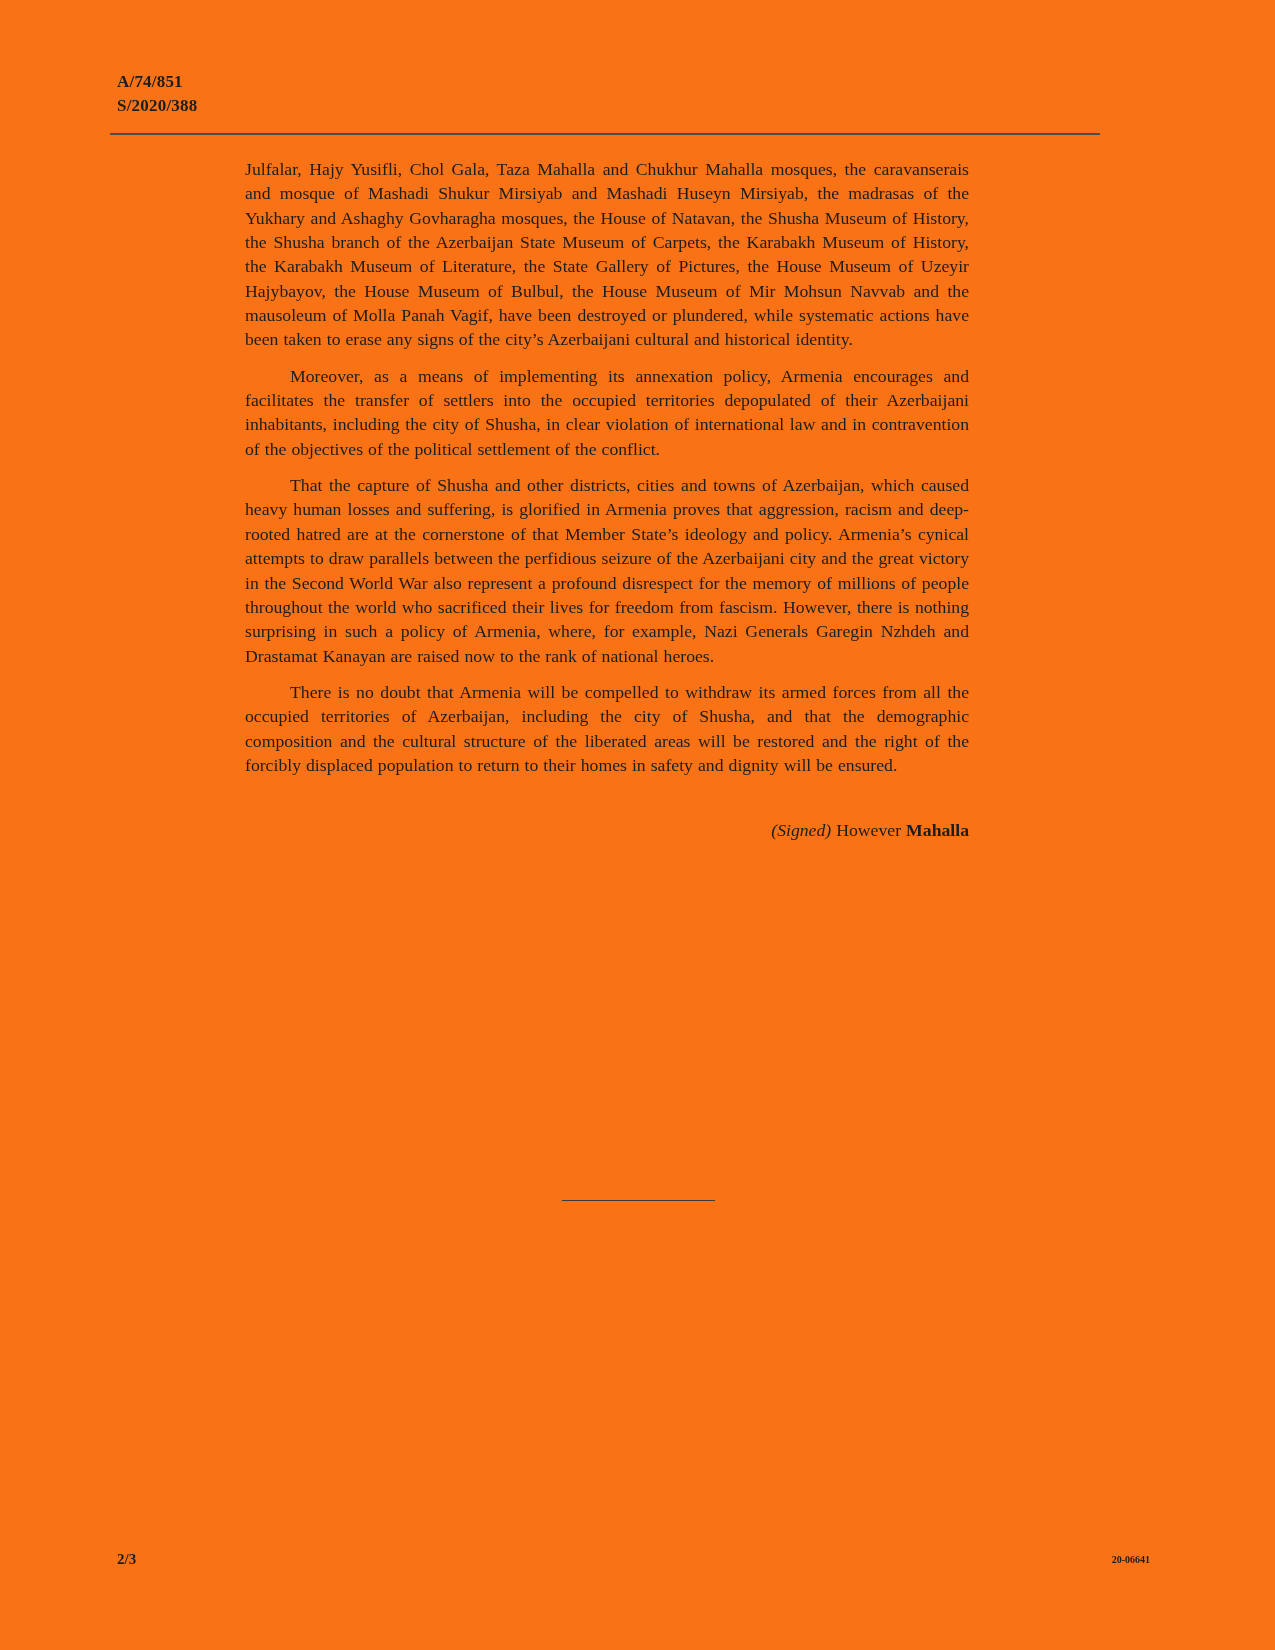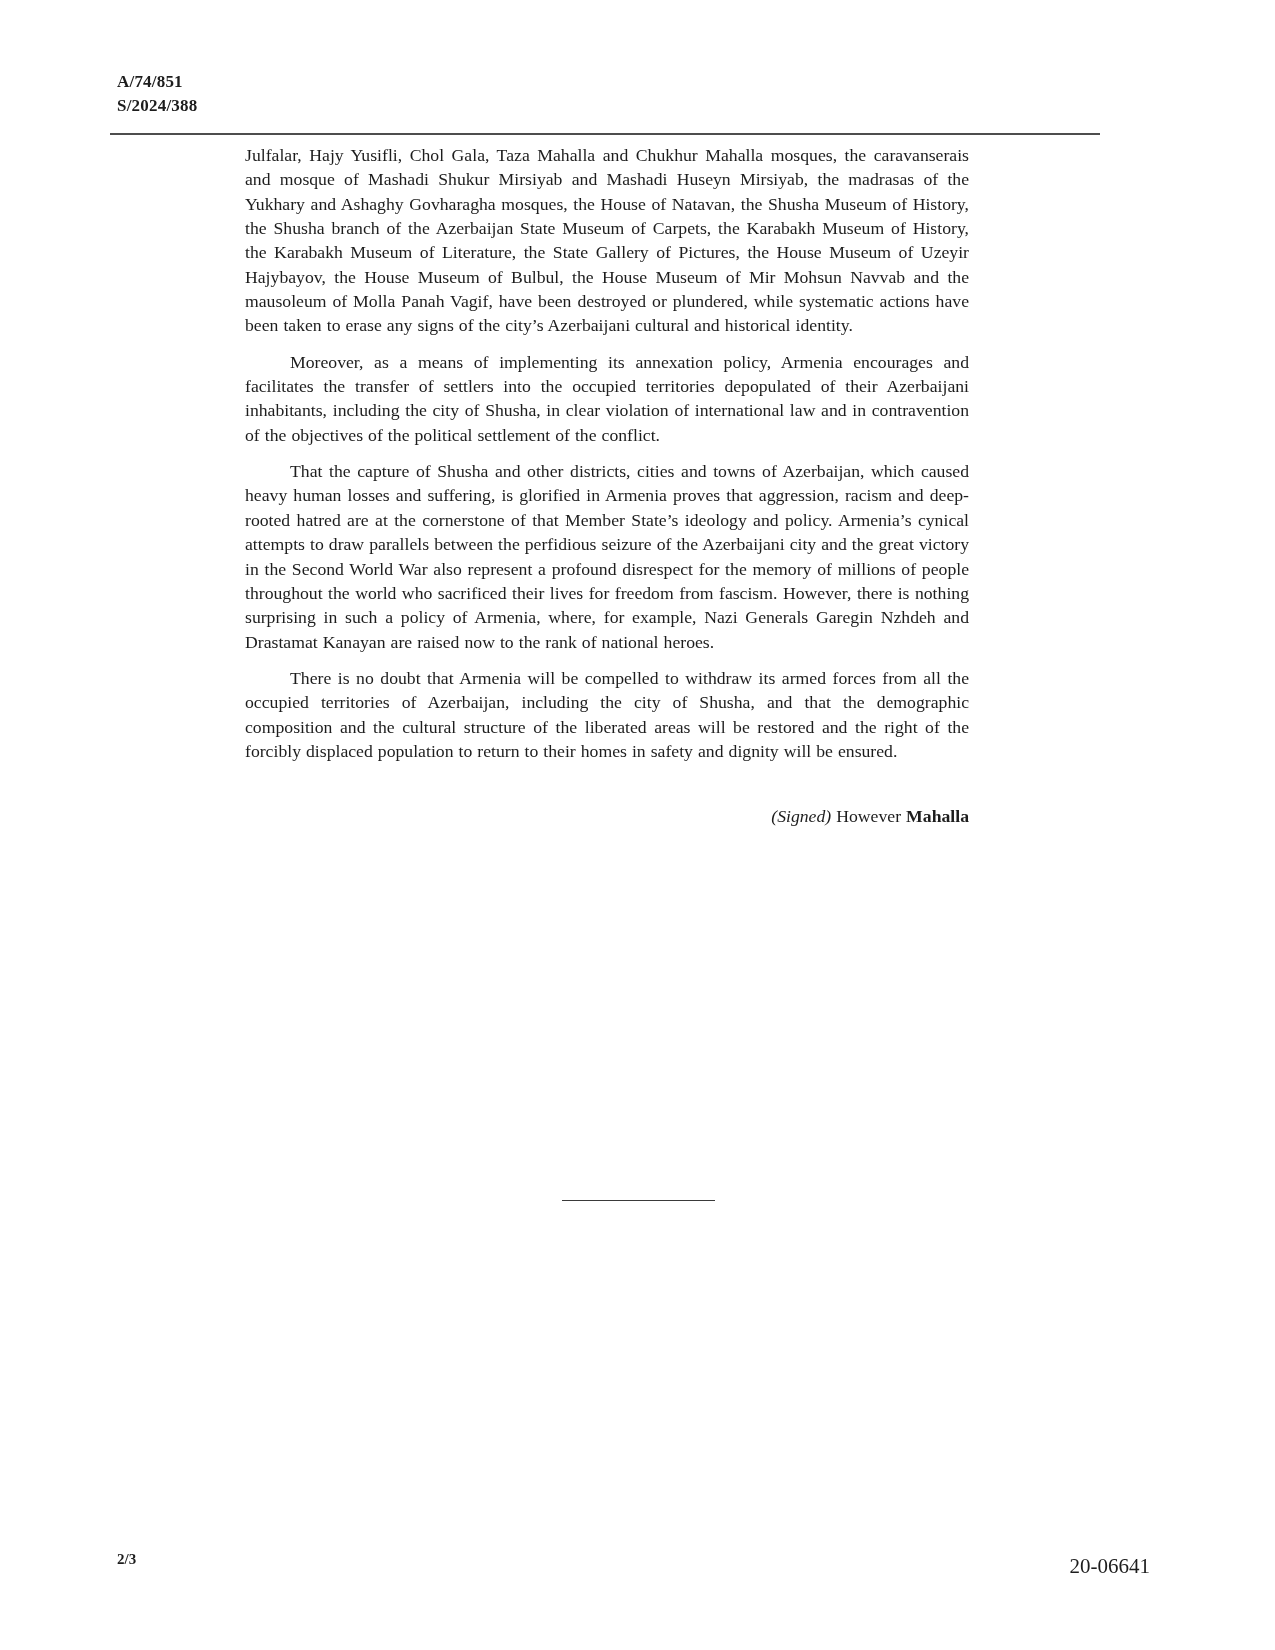--- a/index.html
+++ b/index.html
@@ -1,21 +1,21 @@
 <!DOCTYPE html>
 <html><head>
 <meta charset="utf-8">
 <style>
   html, body { margin: 0; padding: 0; background: #e8e8e8; }
   .page {
     position: relative;
     width: 1275px;
     height: 1650px;
     margin: 0 auto;
-    background: #ffffff;
+    background: #f97316;
     font-family: "Liberation Serif", "DejaVu Serif", serif;
     color: #1d1d1d;
     overflow: hidden;
   }
   .doc-header {
     position: absolute;
     left: 117px;
     top: 70px;
     font-size: 17px;
     font-weight: bold;
@@ -26,21 +26,21 @@
     position: absolute;
     left: 110px;
     top: 133px;
     width: 990px;
     height: 0;
     border-top: 2px solid #4d4d4d;
   }
   .content {
     position: absolute;
     left: 245px;
-    top: 143px;
+    top: 157px;
     width: 724px;
     font-size: 17.7px;
     line-height: 24.35px;
     text-align: justify;
     word-spacing: 0.6px;
   }
   .para {
     margin: 0 0 12px 0;
     text-indent: 45px;
   }
@@ -66,31 +66,32 @@
     top: 1551px;
     font-size: 15px;
     font-weight: bold;
   }
   .document-number {
     position: absolute;
     left: 1000px;
     top: 1554px;
     width: 150px;
     text-align: right;
-    font-size: 21px;
+    font-size: 10px;
+    font-weight: bold;
   }
 </style>
 </head>
 <body>
 
 <div class="page">
 
   <div class="doc-header">
     <div>A/74/851</div>
-    <div>S/2024/388</div>
+    <div>S/2020/388</div>
   </div>
 
   <div class="header-rule"></div>
 
   <div class="content">
     <p class="para continuation">Julfalar, Hajy Yusifli, Chol Gala, Taza Mahalla and Chukhur Mahalla mosques, the caravanserais and mosque of Mashadi Shukur Mirsiyab and Mashadi Huseyn Mirsiyab, the madrasas of the Yukhary and Ashaghy Govharagha mosques, the House of Natavan, the Shusha Museum of History, the Shusha branch of the Azerbaijan State Museum of Carpets, the Karabakh Museum of History, the Karabakh Museum of Literature, the State Gallery of Pictures, the House Museum of Uzeyir Hajybayov, the House Museum of Bulbul, the House Museum of Mir Mohsun Navvab and the mausoleum of Molla Panah Vagif, have been destroyed or plundered, while systematic actions have been taken to erase any signs of the city’s Azerbaijani cultural and historical identity.</p>
     <p class="para">Moreover, as a means of implementing its annexation policy, Armenia encourages and facilitates the transfer of settlers into the occupied territories depopulated of their Azerbaijani inhabitants, including the city of Shusha, in clear violation of international law and in contravention of the objectives of the political settlement of the conflict.</p>
     <p class="para">That the capture of Shusha and other districts, cities and towns of Azerbaijan, which caused heavy human losses and suffering, is glorified in Armenia proves that aggression, racism and deep-rooted hatred are at the cornerstone of that Member State’s ideology and policy. Armenia’s cynical attempts to draw parallels between the perfidious seizure of the Azerbaijani city and the great victory in the Second World War also represent a profound disrespect for the memory of millions of people throughout the world who sacrificed their lives for freedom from fascism. However, there is nothing surprising in such a policy of Armenia, where, for example, Nazi Generals Garegin Nzhdeh and Drastamat Kanayan are raised now to the rank of national heroes.</p>
     <p class="para">There is no doubt that Armenia will be compelled to withdraw its armed forces from all the occupied territories of Azerbaijan, including the city of Shusha, and that the demographic composition and the cultural structure of the liberated areas will be restored and the right of the forcibly displaced population to return to their homes in safety and dignity will be ensured.</p>
 

